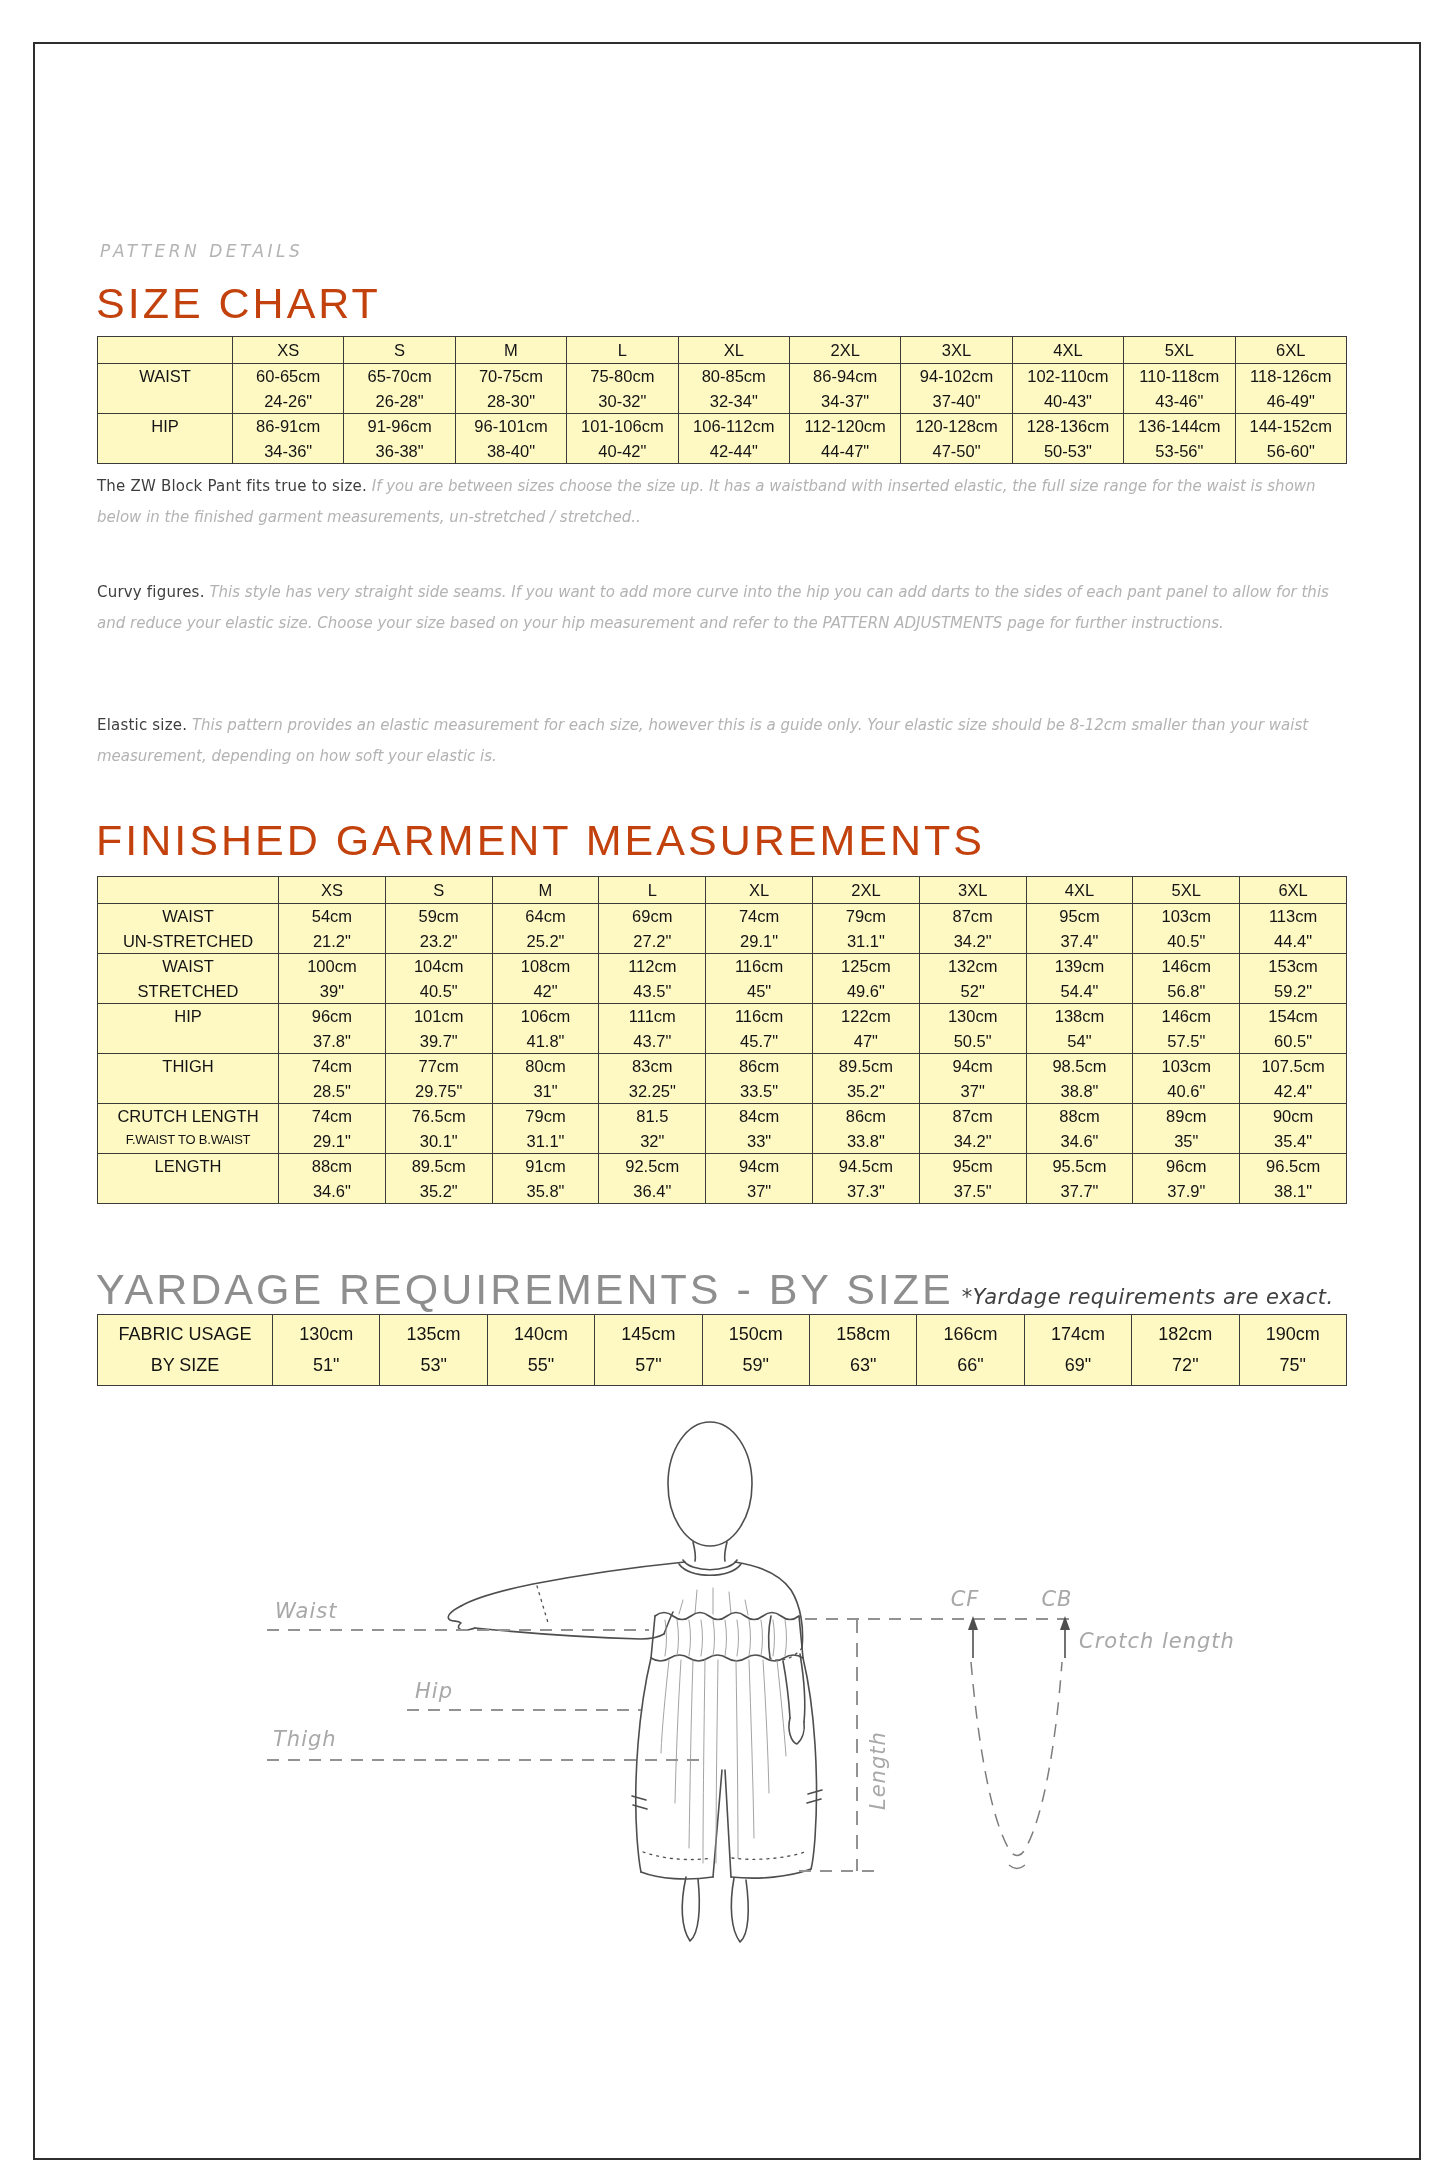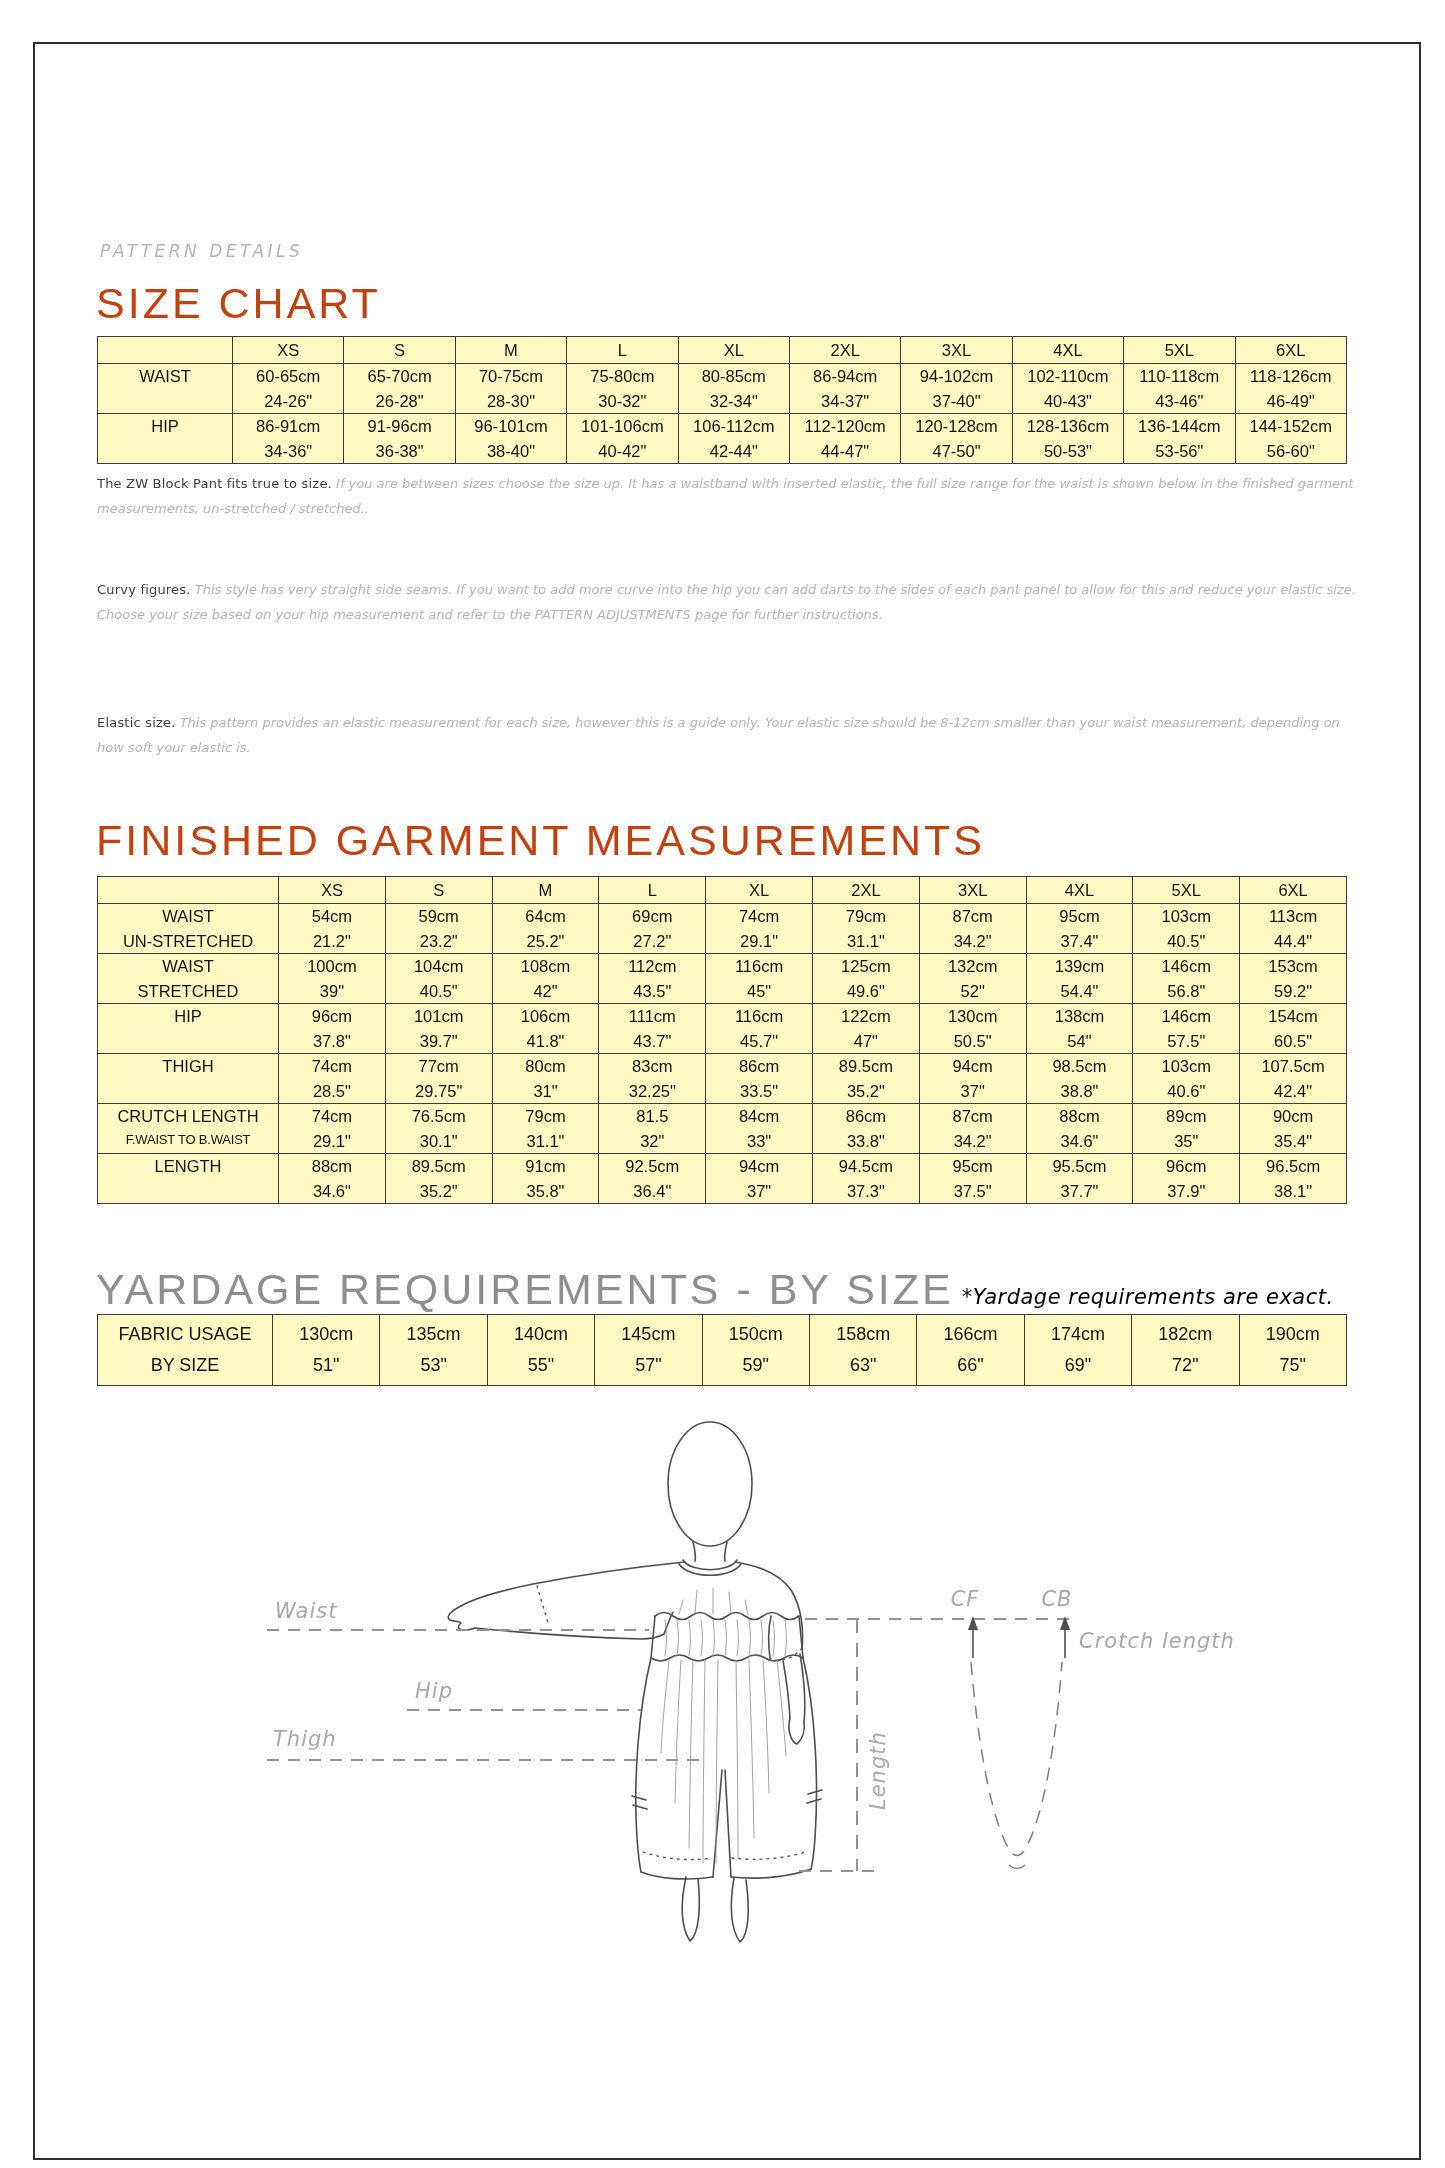--- a/index.html
+++ b/index.html
@@ -13,24 +13,24 @@
 
   .big-title { position:absolute; font-family:"Liberation Sans",sans-serif; font-weight:100;
                font-size:43px; line-height:1; color:#c2410c; letter-spacing:3px; white-space:nowrap; }
   #size-title { left:96px; top:262px; }
   #finished-title { left:96px; top:799px; }
   #yardage-head { position:absolute; left:96px; top:1245px; display:flex; align-items:baseline;
                   gap:8px; white-space:nowrap; }
   #yardage-head .big-inline { font-family:"Liberation Sans",sans-serif; font-weight:100;
                   font-size:43px; color:#8e8e8e; letter-spacing:3px; }
   .note { font-family:"DejaVu Sans",sans-serif; font-style:italic; font-size:21px;
-          color:#000000; letter-spacing:0.5px; }
+          color:#404040; letter-spacing:0.5px; }
 
   .para { position:absolute; left:97px; width:1262px; font-family:"DejaVu Sans",sans-serif;
-          font-size:13px; line-height:25px; color:#b3b3b3; font-style:italic; margin:0; }
+          font-size:15px; line-height:31px; color:#b3b3b3; font-style:italic; margin:0; }
   .para .lead { font-style:normal; color:#3e3e3e; font-weight:500; letter-spacing:0.2px; }
   #para-fit { top:451px; } #para-curvy { top:557px; } #para-elastic { top:690px; }
 
   .meas-table { position:absolute; border-collapse:collapse; table-layout:fixed; background:#fef9c3; }
   .meas-table td { border:1.5px solid #3b3b3b; text-align:center; vertical-align:top;
                    font-size:16.5px; color:#141414; padding:0; overflow:hidden; }
   .meas-table tr.head td { height:26px; line-height:26px; vertical-align:middle; }
   .meas-table td .line { display:block; line-height:24.5px; }
   .meas-table td.label .sub { font-size:13px; line-height:21px; letter-spacing:-0.2px; }
   #size-table { left:97px; top:316px; width:1250px; }

